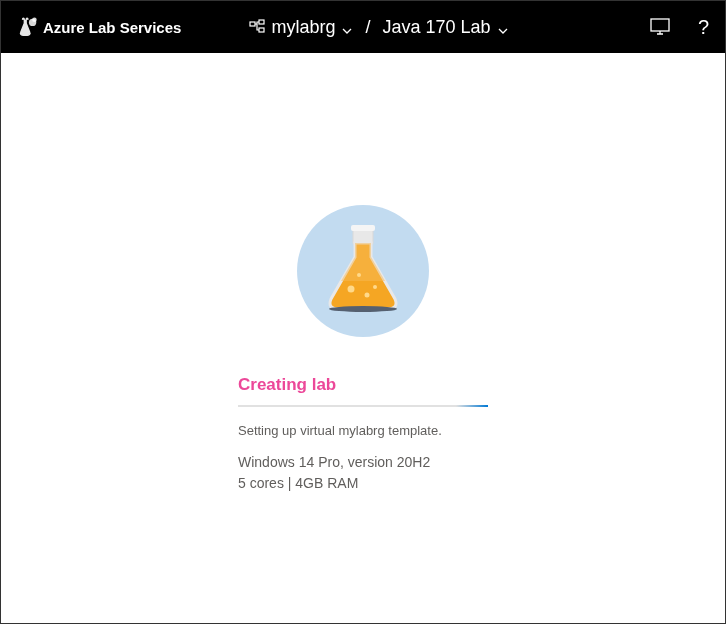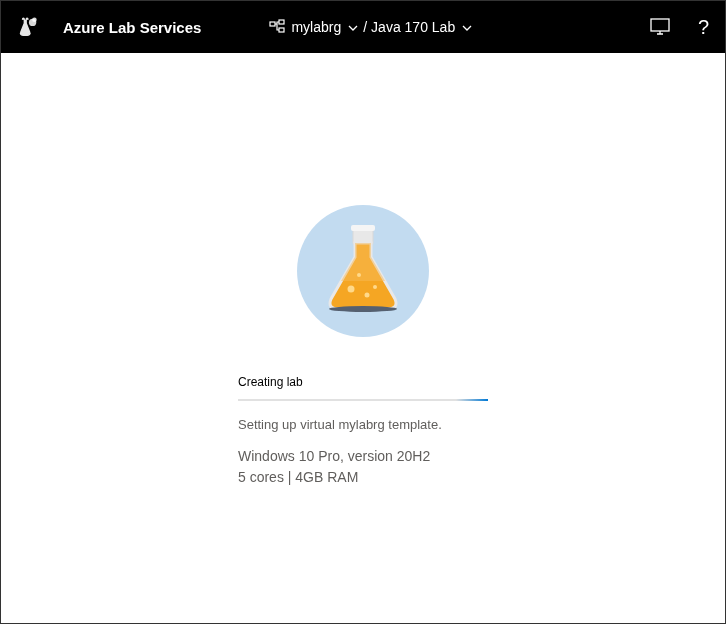--- a/index.html
+++ b/index.html
@@ -19,39 +19,39 @@
       background: #000;
       height: 52px;
       display: flex;
       align-items: center;
       padding: 0 16px;
       color: #fff;
     }
     .logo-section {
       display: flex;
       align-items: center;
-      gap: 24px;
+      gap: 4px;
     }
     .logo-icon {
       width: 22px;
       height: 22px;
       display: flex;
       align-items: center;
       justify-content: center;
     }
     .app-title {
       font-size: 15px;
       font-weight: 600;
     }
     .breadcrumb {
       display: flex;
       align-items: center;
       margin-left: 68px;
-      gap: 4px;
-      font-size: 14px;
+      gap: 12px;
+      font-size: 18px;
     }
     .breadcrumb-item {
       display: flex;
       align-items: center;
       gap: 6px;
       cursor: pointer;
     }
     .chevron-down {
       width: 12px;
       height: 12px;
@@ -93,23 +93,23 @@
       display: flex;
       align-items: center;
       justify-content: center;
       margin-bottom: 38px;
     }
     .status-section {
       width: 250px;
       text-align: left;
     }
     .status-title {
-      font-size: 12px;
-      font-weight: 400;
-      color: #000000;
+      font-size: 17px;
+      font-weight: 700;
+      color: #ec4899;
       margin-bottom: 10px;
     }
     .progress-bar {
       width: 250px;
       height: 2px;
       background: #e1e1e1;
       margin-bottom: 16px;
       position: relative;
       overflow: hidden;
     }
@@ -201,16 +201,16 @@
       <circle cx="56" cy="66" r="2" fill="#ffd98a"></circle>
     </svg>
   </div>
 
   <div class="status-section">
     <div class="status-title">Creating lab</div>
     <div class="progress-bar">
       <div class="progress-fill"></div>
     </div>
     <div class="status-text">Setting up virtual mylabrg template.</div>
-    <div class="spec-text">Windows 10 Pro, version 20H2</div>
+    <div class="spec-text">Windows 14 Pro, version 20H2</div>
     <div class="spec-text">5 cores | 4GB RAM</div>
   </div>
 </div>
 
 </body></html>

